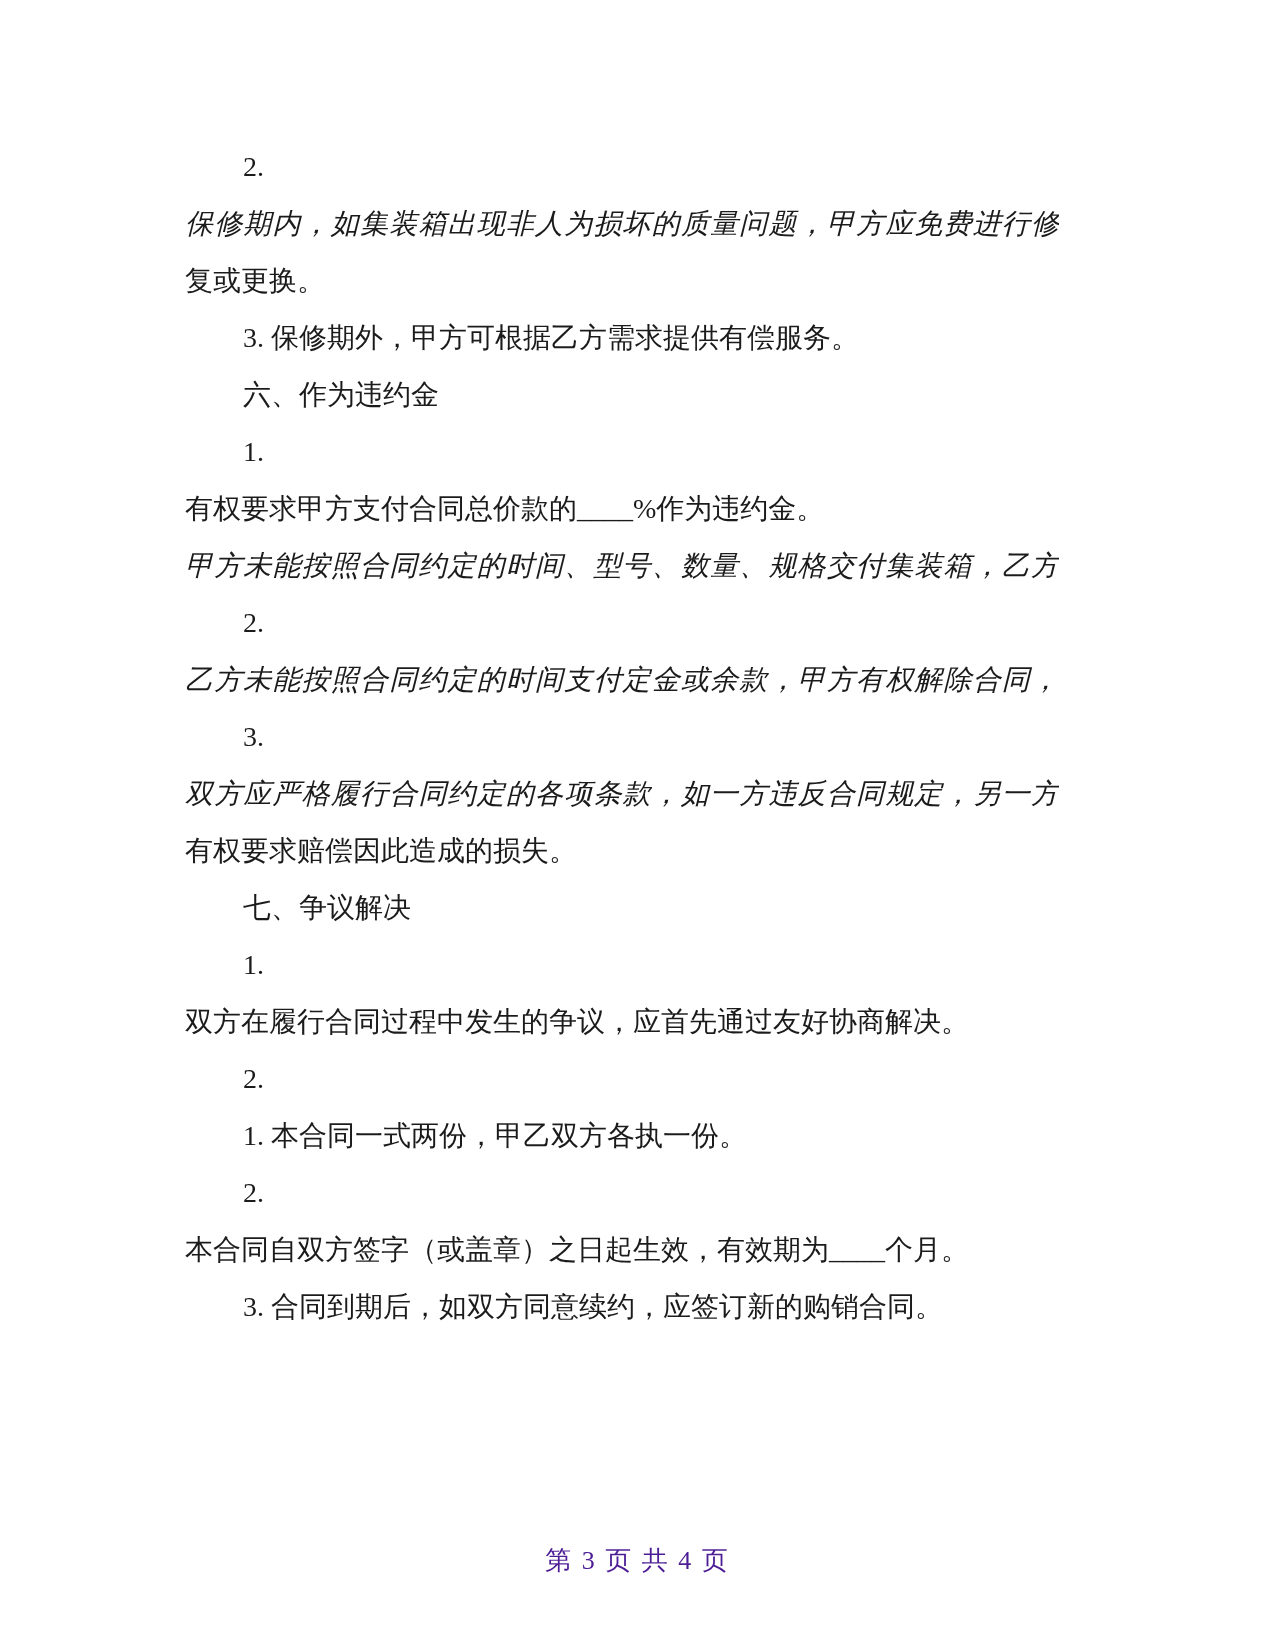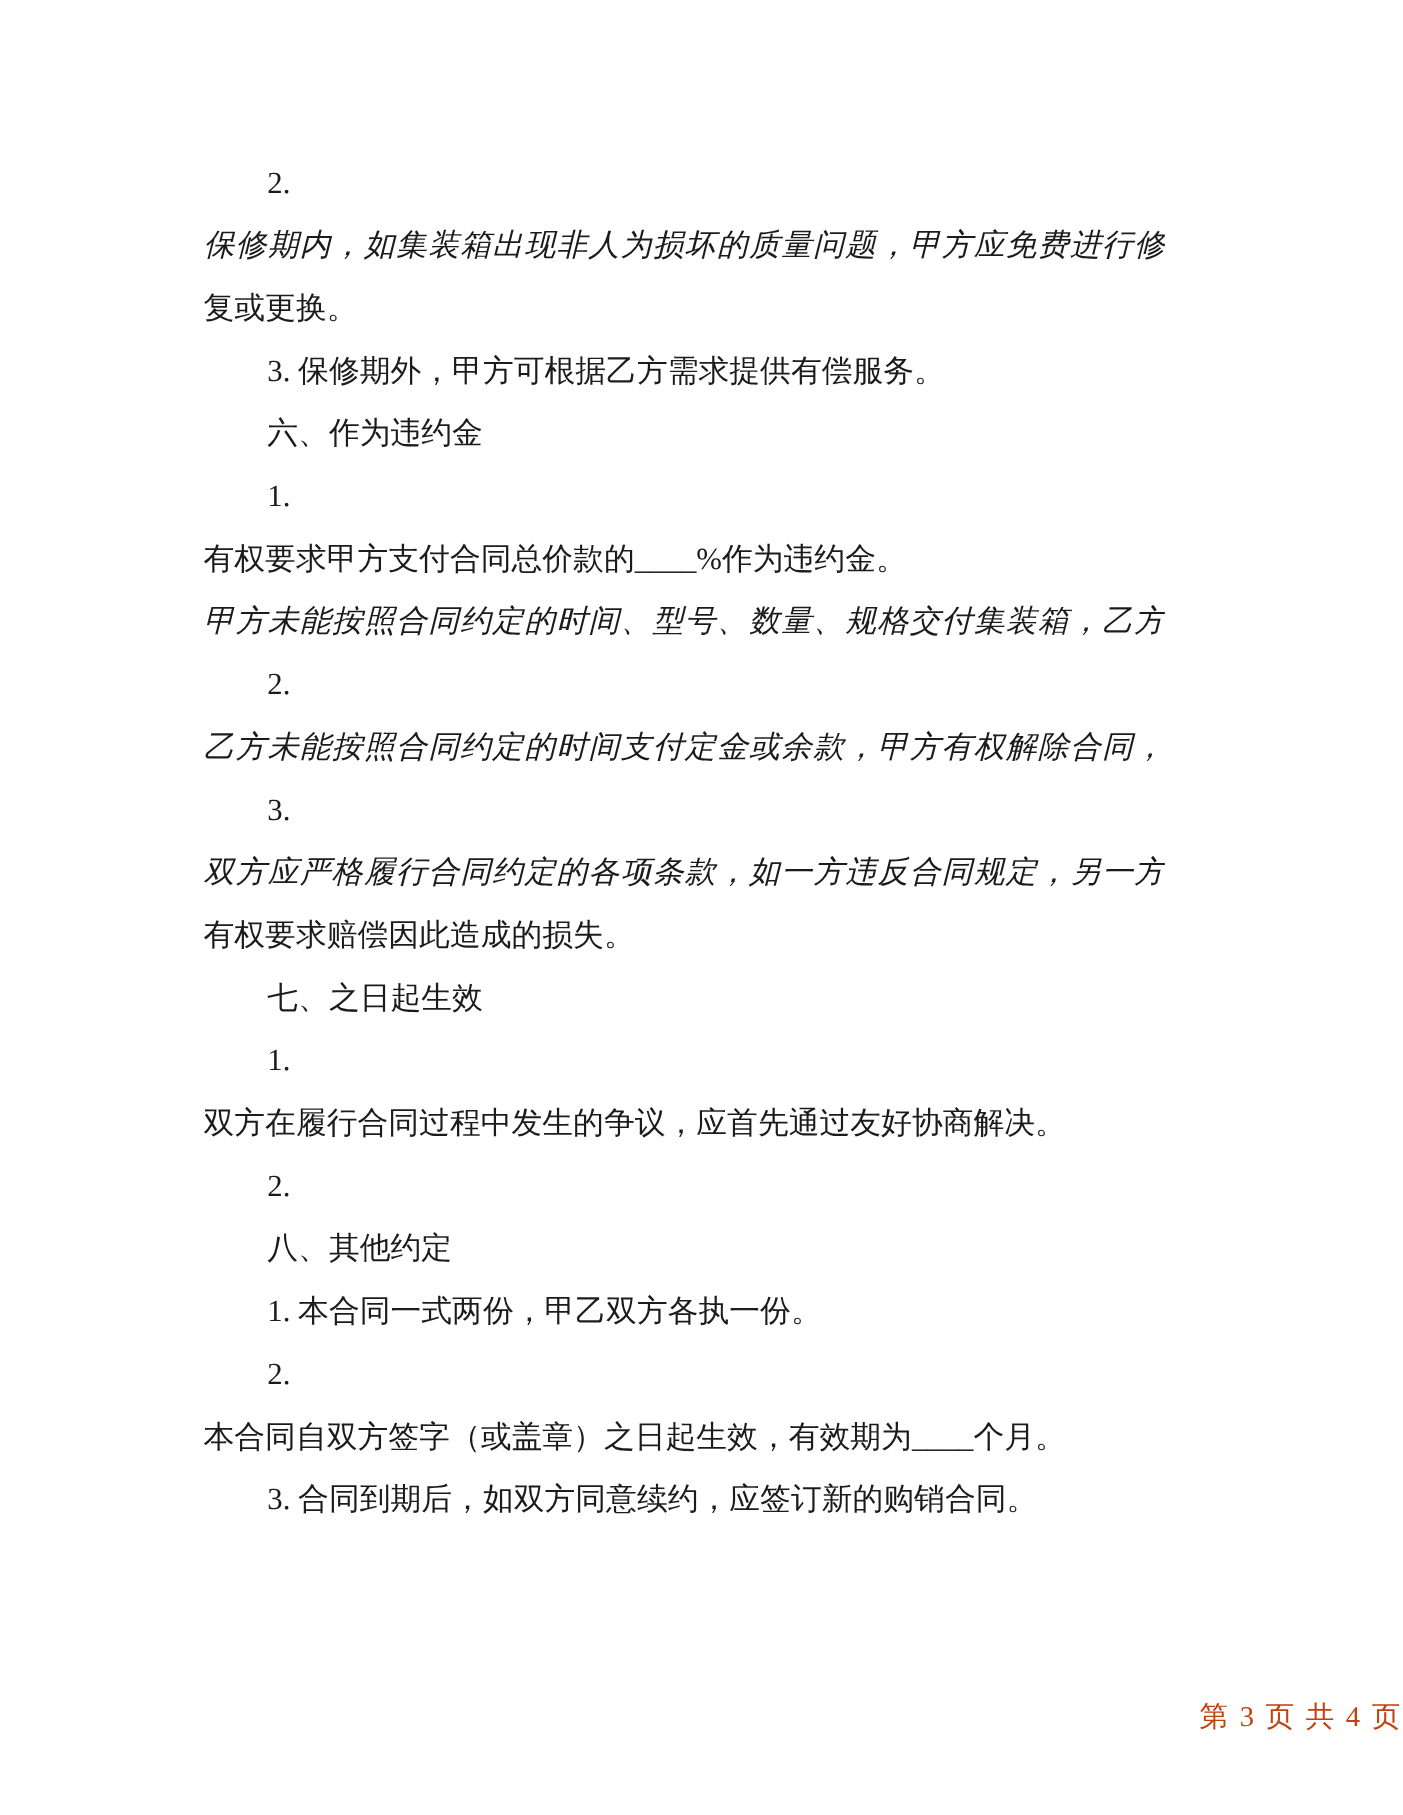--- a/index.html
+++ b/index.html
@@ -42,49 +42,48 @@
     text-justify: inter-character;
     font-style: italic;
   }
   .footer {
     position: absolute;
     top: 1532px;
     left: 0;
     width: 100%;
     height: 57px;
     line-height: 57px;
-    text-align: right;
+    text-align: center;
     font-size: 26px;
     letter-spacing: 2px;
-    color: #c2410c;
+    color: #4c1d95;
   }
 </style>
 </head>
 <body>
 
 <div class="page">
   <div class="doc-body" id="doc-body">
       <div class="line indent">2.</div>
       <div class="line justify">保修期内，如集装箱出现非人为损坏的质量问题，甲方应免费进行修</div>
       <div class="line">复或更换。</div>
       <div class="line indent bold">3. 保修期外，甲方可根据乙方需求提供有偿服务。</div>
       <div class="line indent bold">六、作为违约金</div>
       <div class="line indent">1.</div>
       <div class="line">有权要求甲方支付合同总价款的____%作为违约金。</div>
       <div class="line justify">甲方未能按照合同约定的时间、型号、数量、规格交付集装箱，乙方</div>
       <div class="line indent">2.</div>
       <div class="line justify">乙方未能按照合同约定的时间支付定金或余款，甲方有权解除合同，</div>
       <div class="line indent">3.</div>
       <div class="line justify">双方应严格履行合同约定的各项条款，如一方违反合同规定，另一方</div>
       <div class="line">有权要求赔偿因此造成的损失。</div>
-      <div class="line indent bold">七、之日起生效</div>
+      <div class="line indent bold">七、争议解决</div>
       <div class="line indent">1.</div>
       <div class="line bold">双方在履行合同过程中发生的争议，应首先通过友好协商解决。</div>
       <div class="line indent">2.</div>
-      <div class="line indent bold">八、其他约定</div>
       <div class="line indent bold">1. 本合同一式两份，甲乙双方各执一份。</div>
       <div class="line indent">2.</div>
       <div class="line bold">本合同自双方签字（或盖章）之日起生效，有效期为____个月。</div>
       <div class="line indent bold">3. 合同到期后，如双方同意续约，应签订新的购销合同。</div>
     </div>
   <div class="footer">
     <span>第 3 页 共 4 页</span>
   </div>
 </div>
 

